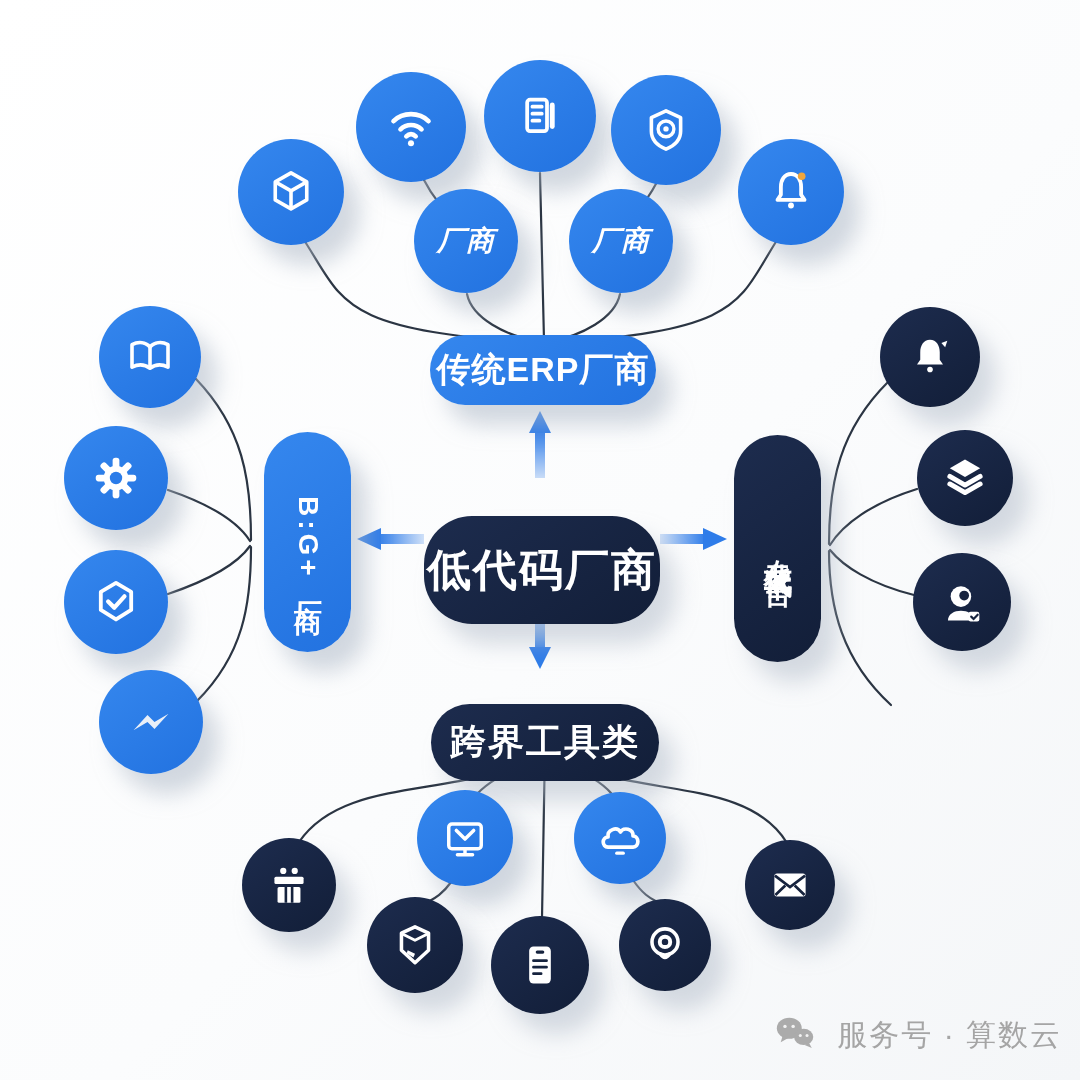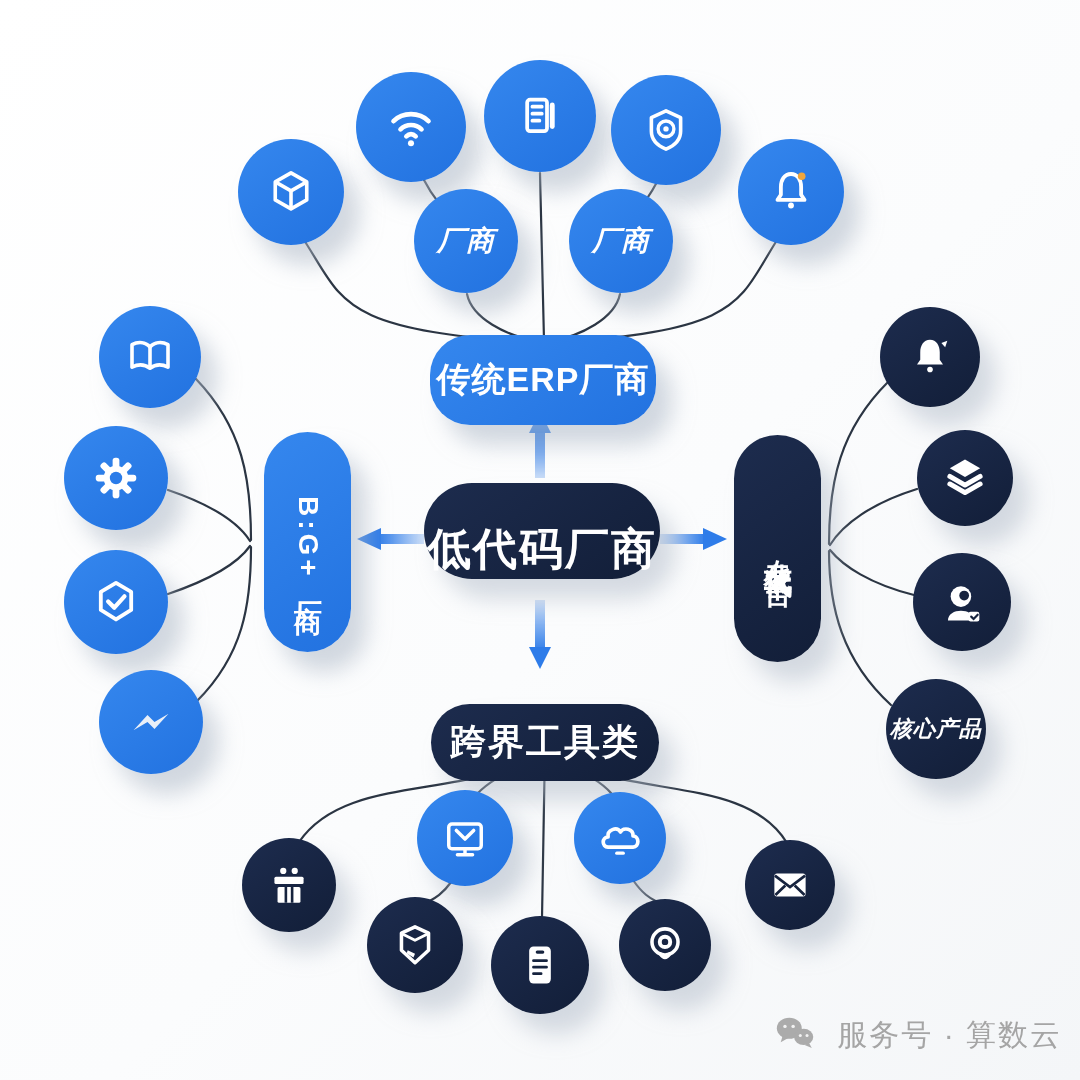--- a/index.html
+++ b/index.html
@@ -91,25 +91,25 @@
     <g>
       <path d="M 424 539 L 380 539" stroke="url(#gLeft)" stroke-width="10" fill="none"></path>
       <polygon points="357,539 381,528 381,550" fill="#2e7ce9"></polygon>
     </g>
     <g>
       <path d="M 660 539 L 704 539" stroke="url(#gRight)" stroke-width="10" fill="none"></path>
       <polygon points="727,539 703,528 703,550" fill="#2e7ce9"></polygon>
     </g>
   </svg>
 
-  <div class="node navy center-node" style="left:424px;top:483px;width:236px;height:96px;align-items:flex-end;">
+  <div class="node navy center-node" style="left:424px;top:516px;width:236px;height:108px;">
     <span>低代码厂商</span>
   </div>
 
-  <div class="node blue pill-h lbl-top" style="left:430px;top:335px;width:226px;height:90px;">
+  <div class="node blue pill-h lbl-top" style="left:430px;top:335px;width:226px;height:70px;">
     <span>传统ERP厂商</span>
   </div>
 
   <div class="node navy pill-h lbl-bottom" style="left:431px;top:704px;width:228px;height:77px;">
     <span>跨界工具类</span>
   </div>
 
   <div class="node blue pill-v lbl-v" style="left:264px;top:432px;width:87px;height:220px;">
     <span>B:G+厂商</span>
   </div>
@@ -243,23 +243,20 @@
       <svg width="52" height="52" viewBox="0 0 48 48">
         <path d="M11 41 C11 29 35 29 35 41 Z" fill="#fff"></path>
         <circle cx="23" cy="19" r="9.5" fill="#fff"></circle>
         <circle cx="26" cy="18" r="4.5" fill="#16233e"></circle>
         <rect x="30" y="33" width="10" height="9" rx="2" fill="#fff"></rect>
         <path d="M32.5 37.5 l2.2 2.2 l3.8 -4" stroke="#16233e" stroke-width="2" fill="none" stroke-linecap="round"></path>
       </svg>
     </span>
   </div>
 
-  <div class="node circle navy lbl-core" style="left:886px;top:679px;width:100px;height:100px;">
-    <span>核心产品</span>
-  </div>
 
   <div class="node circle navy" style="left:242px;top:838px;width:94px;height:94px;">
     <span class="icon">
       <svg width="50" height="50" viewBox="0 0 48 48">
         <circle cx="18.5" cy="10.5" r="3" fill="#fff"></circle>
           <circle cx="29.5" cy="10.5" r="3" fill="#fff"></circle>
         <rect x="10" y="16" width="28" height="7" rx="1.5" fill="#fff"></rect>
         <rect x="13" y="26" width="22" height="15" rx="1.5" fill="#fff"></rect>
         <path d="M21 26 V41 M27 26 V41" stroke="#16233e" stroke-width="2.5"></path>
       </svg>

